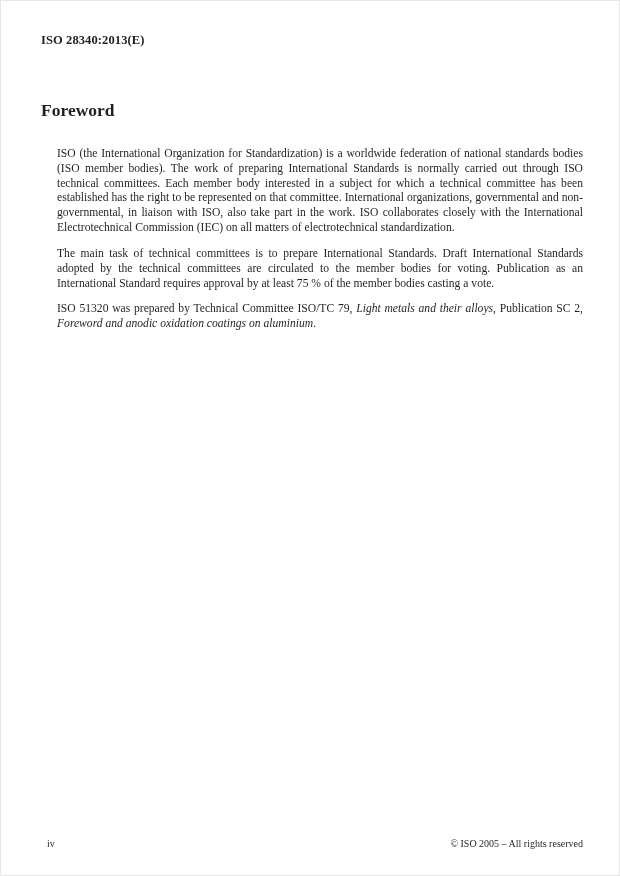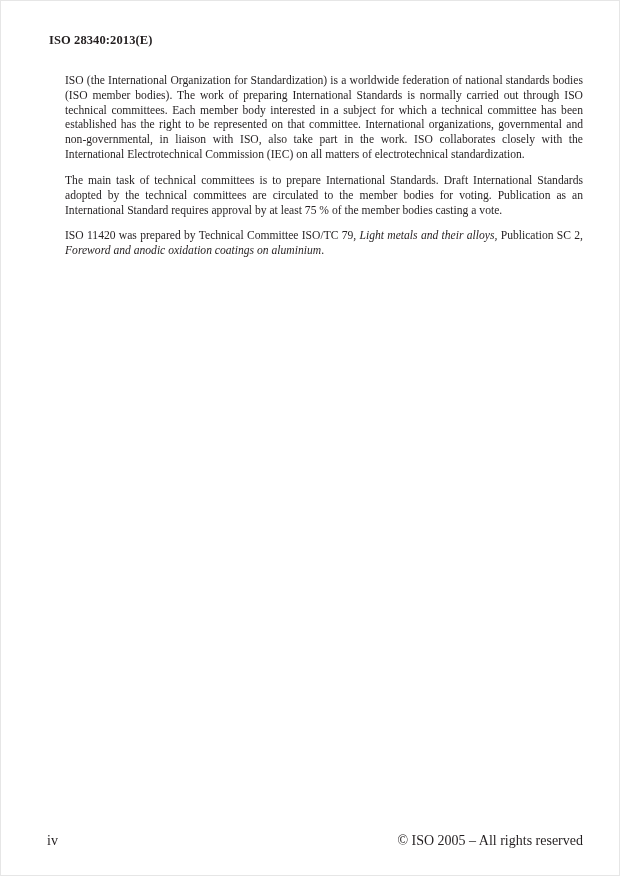--- a/index.html
+++ b/index.html
@@ -13,21 +13,21 @@
     height: 876px;
     background: #ffffff;
     box-sizing: border-box;
     border: 1px solid #e6e6e6;
     font-family: "Liberation Serif", "DejaVu Serif", serif;
     color: #231f20;
     overflow: hidden;
   }
   .content {
     position: absolute;
-    left: 48px;
+    left: 40px;
     right: 36px;
     top: 0;
   }
   .doc-header {
     margin-top: 32px;
     font-size: 12.5px;
     font-weight: bold;
     letter-spacing: 0.1px;
   }
   .doc-title {
@@ -51,40 +51,41 @@
     font-style: italic;
   }
   .doc-footer {
     position: absolute;
     left: 46px;
     right: 36px;
     bottom: 26px;
     display: flex;
     justify-content: space-between;
     align-items: baseline;
-    font-size: 14px;
+    font-size: 10px;
   }
 </style>
 </head>
 <body>
 
 <div class="page">
   <div class="content">
 
     <div class="doc-header">ISO 28340:2013(E)</div>
 
+    <div class="doc-title">Foreword</div>
 
     <div class="body-text">
       <p>ISO (the International Organization for Standardization) is a worldwide federation of national standards bodies (ISO member bodies). The work of preparing International Standards is normally carried out through ISO technical committees. Each member body interested in a subject for which a technical committee has been established has the right to be represented on that committee. International organizations, governmental and non-governmental, in liaison with ISO, also take part in the work. ISO collaborates closely with the International Electrotechnical Commission (IEC) on all matters of electrotechnical standardization.</p>
 
 
       <p>The main task of technical committees is to prepare International Standards. Draft International Standards adopted by the technical committees are circulated to the member bodies for voting. Publication as an International Standard requires approval by at least 75 % of the member bodies casting a vote.</p>
 
 
-      <p><span>ISO 11420 was prepared by Technical Committee ISO/TC 79, </span><i>Light metals and their alloys,</i><span> Publication SC 2, </span><i>Foreword and anodic oxidation coatings on aluminium</i><span>.</span></p>
+      <p><span>ISO 51320 was prepared by Technical Committee ISO/TC 79, </span><i>Light metals and their alloys,</i><span> Publication SC 2, </span><i>Foreword and anodic oxidation coatings on aluminium</i><span>.</span></p>
     </div>
   </div>
 
   <div class="doc-footer">
     <span>iv</span>
     <span>© ISO 2005 – All rights reserved</span>
   </div>
 </div>
 
 </body></html>

